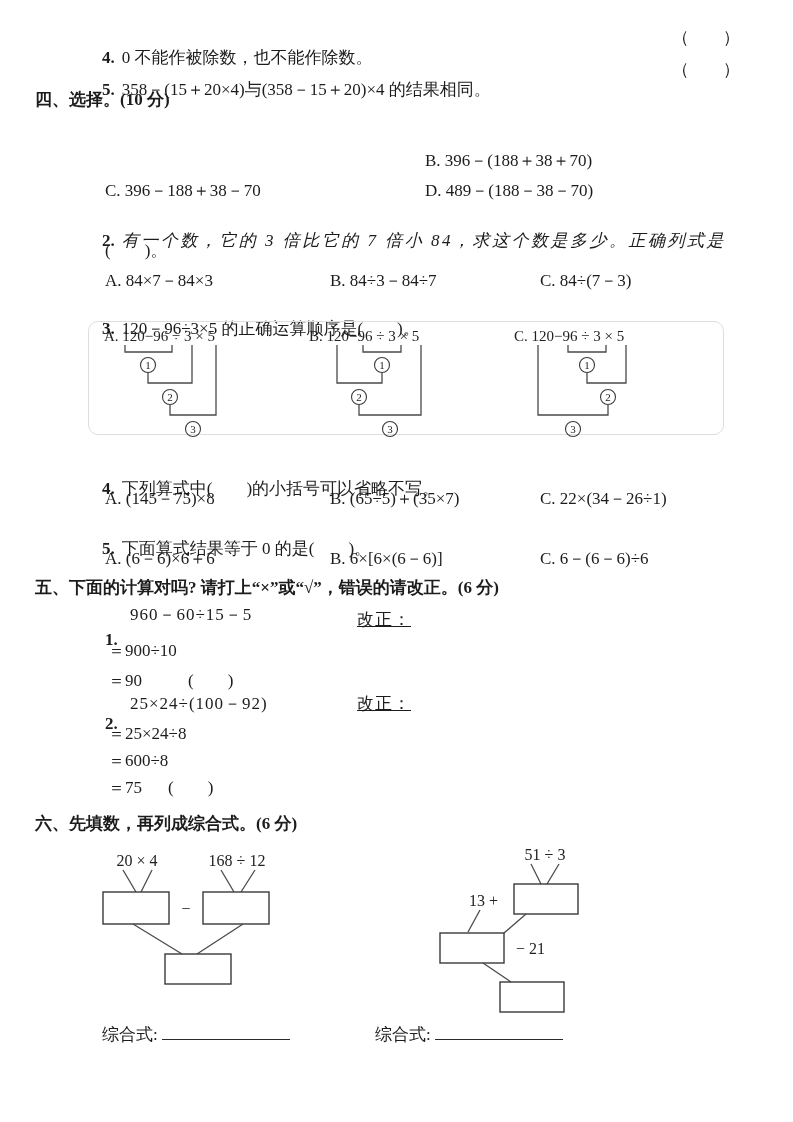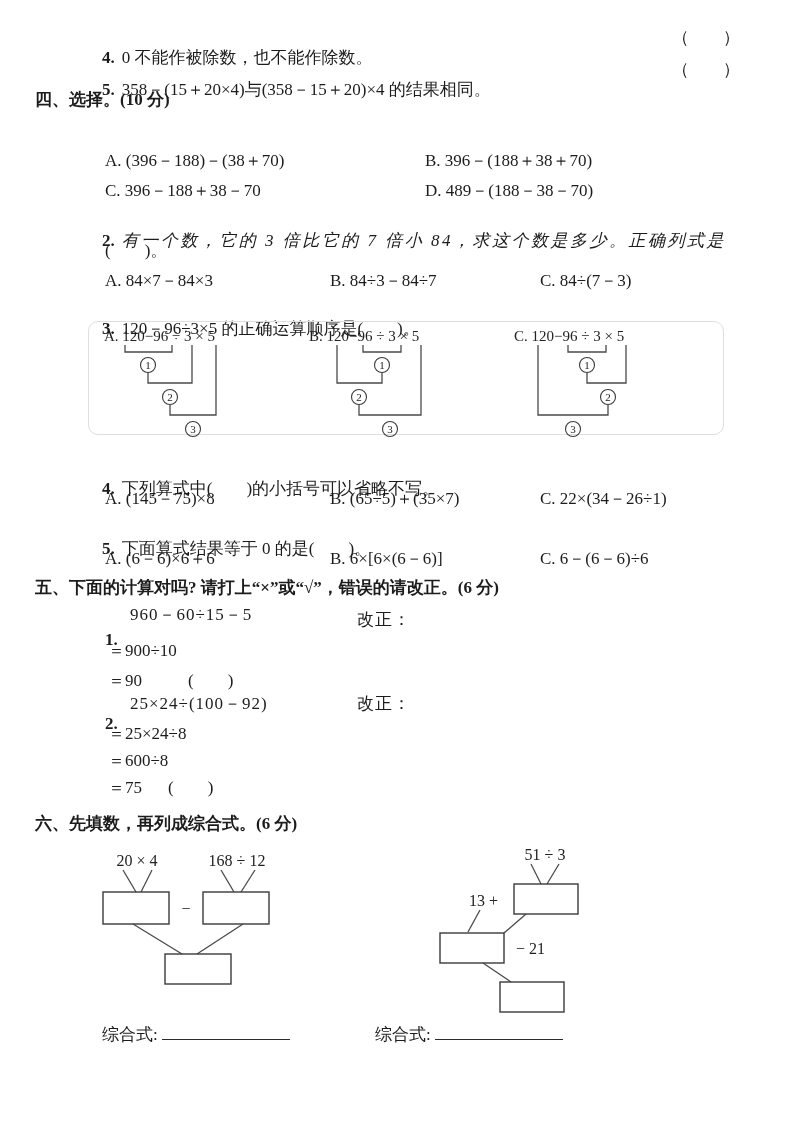--- a/index.html
+++ b/index.html
@@ -6,21 +6,21 @@
   .page {
     position:relative; width:793px; height:1122px; background:#fff; overflow:hidden;
     font-family:"Liberation Serif","DejaVu Serif",serif;
     color:#1c1c1c; font-size:17px;
   }
   .abs { position:absolute; white-space:pre; line-height:1.2; }
   .num { font-weight:bold; margin-right:7px; }
   .bold { font-weight:bold; }
   .sp25 { letter-spacing:2.5px;font-style:italic; }
   .sp1 { letter-spacing:1px; }
-  .fixlab { letter-spacing:1px; }
+  .fixlab { letter-spacing:1px;text-decoration:underline; }
   .uline { display:inline-block; width:128px; height:16px; border-bottom:1.6px solid #2a2a2a; margin-left:4px; }
   .diagram-box {
     position:absolute; left:88px; top:321px; width:634px; height:112px;
     border:1px solid #dedede; border-radius:10px;
   }
   svg { position:absolute; overflow:visible; }
   svg text { font-family:"Liberation Serif","DejaVu Serif",serif; fill:#222; }
   text.e { font-size:15px; }
   text.sd { font-size:11px; text-anchor:middle; fill:#222; }
   text.lbl { font-size:16px; }
@@ -38,21 +38,20 @@
   </div>
   <div class="abs" style="left:672px; top:28px">（　　）</div>
 
   <div class="abs" style="left:85px; top:60px">
     <span class="num">5.</span><span>358－(15＋20×4)与(358－15＋20)×4 的结果相同。</span>
   </div>
   <div class="abs" style="left:672px; top:60px">（　　）</div>
 
   <div class="abs bold" style="left:35px; top:90px">四、选择。(10 分)</div>
 
-  <div class="abs" style="left:105px; top:151px">A. (396－188)－(38＋70)</div>
   <div class="abs" style="left:425px; top:151px">B. 396－(188＋38＋70)</div>
   <div class="abs" style="left:105px; top:181px">C. 396－188＋38－70</div>
   <div class="abs" style="left:425px; top:181px">D. 489－(188－38－70)</div>
 
   <div class="abs" style="left:85px; top:211px">
     <span class="num">2.</span><span class="sp25">有一个数，它的 3 倍比它的 7 倍小 84，求这个数是多少。正确列式是</span>
   </div>
   <div class="abs" style="left:105px; top:241px">(　　)。</div>
   <div class="abs" style="left:105px; top:271px">A. 84×7－84×3</div>
   <div class="abs" style="left:330px; top:271px">B. 84÷3－84÷7</div>

